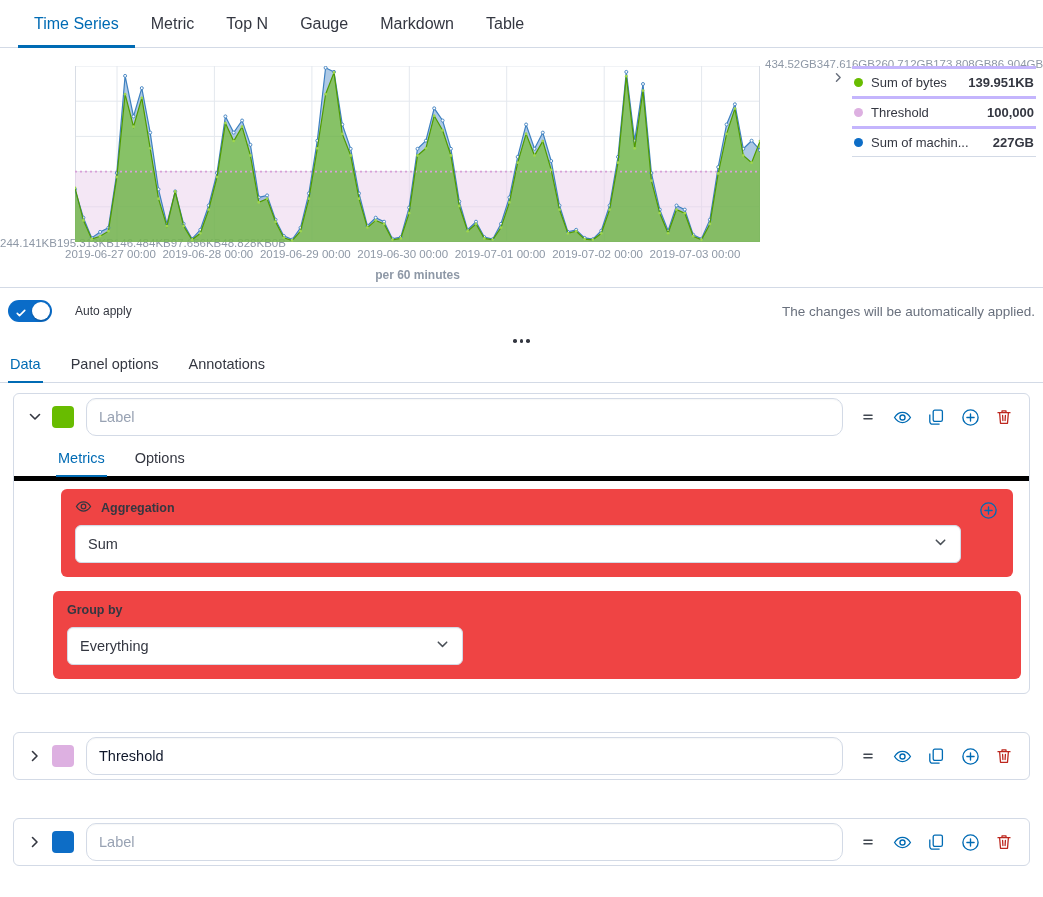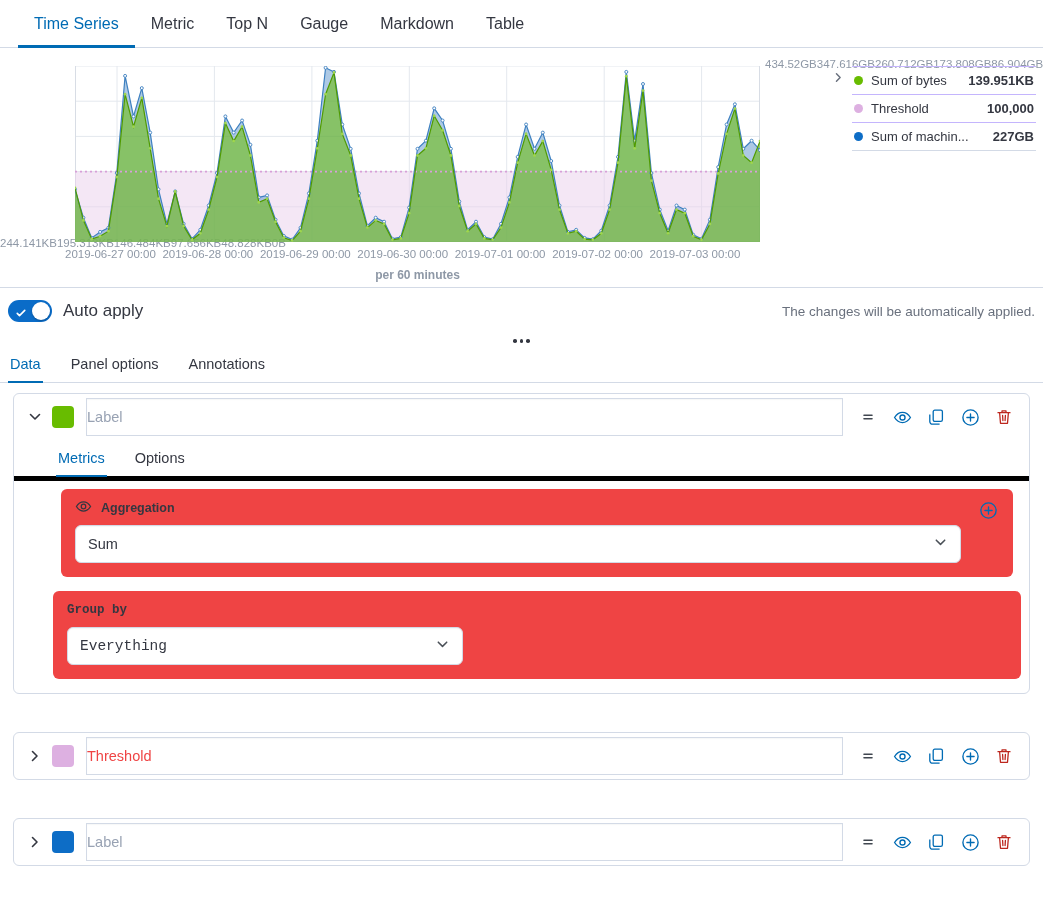--- a/index.html
+++ b/index.html
@@ -21,59 +21,59 @@
   .y-axis.left  { left:0; width:68px; align-items:flex-end; }
   .y-axis.right { left:765px; width:70px; align-items:flex-start; }
   .plot { position:absolute; left:75px; top:18px; width:685px; height:176px; }
   .x-labels { position:absolute; left:75px; top:200px; width:685px; height:14px; font-size:11.5px; color:#8E98A6; }
   .x-labels span { position:absolute; width:104px; text-align:left; white-space:nowrap; }
   .x-caption { position:absolute; left:75px; top:220px; width:685px; text-align:center;
                font-size:12px; font-weight:700; color:#8E98A6; }
   .legend-collapse { position:absolute; left:829px; top:22px; width:18px; height:18px; border:none; background:none;
                      padding:0; cursor:pointer; display:flex; align-items:center; justify-content:center; }
   .legend { position:absolute; left:852px; top:18px; width:184px; font-size:13px; }
-  .legend-row { display:flex; align-items:center; gap:8px; border-top:1px solid #c4b5fd; padding:6px 2px; cursor:pointer; }
+  .legend-row { display:flex; align-items:center; gap:8px; border-top:3px solid #c4b5fd; padding:6px 2px; cursor:pointer; }
   .legend-row:last-child { border-bottom:1px solid #D3DAE6; }
   .legend-dot { width:9px; height:9px; border-radius:50%; flex:0 0 auto; }
   .legend-label { flex:1; white-space:nowrap; overflow:hidden; }
   .legend-value { font-weight:700; }
   
   .autoapply-row { display:flex; align-items:center; height:46px; padding:0 8px; }
   .switch { position:relative; width:44px; height:22px; border-radius:11px; background:#0A6CC8; cursor:pointer; flex:0 0 auto; }
   .switch-knob { position:absolute; top:2px; right:2px; width:18px; height:18px; border-radius:50%; background:#fff;
                  box-shadow:0 1px 2px rgba(0,0,0,.25); }
   .switch-check { position:absolute; left:7px; top:5px; width:12px; height:12px; }
-  .switch-label { margin-left:11px; font-size:17px; }
+  .switch-label { margin-left:23px; font-size:12px; }
   .hint { margin-left:auto; color:#69707D; font-size:13.5px; }
   
   .resize-handle { height:14px; display:flex; align-items:center; justify-content:center; gap:3px; cursor:row-resize; }
   .resize-handle i { width:3.5px; height:3.5px; border-radius:50%; background:#343741; display:block; }
   
   .editor-tabs { display:flex; gap:26px; padding-left:8px; border-bottom:1px solid #D3DAE6; }
   .etab { font-size:14.5px; padding:8px 2px 9px; border-bottom:2.5px solid transparent; margin-bottom:-1px; cursor:pointer; }
   .etab.active { color:#006BB4; border-bottom-color:#006BB4; }
   
   .series-wrap { padding:10px 13px 0; }
   .card { border:1px solid #D3DAE6; border-radius:6px; background:#fff; margin-bottom:38px; }
   .card-head { display:flex; align-items:center; padding:4px 14px 4px 8px; min-height:46px; }
   .icon-btn { border:none; background:none; padding:0; width:22px; height:22px; display:flex; align-items:center;
               justify-content:center; cursor:pointer; flex:0 0 auto; }
   .chev { width:26px; }
   .swatch { width:22px; height:22px; border-radius:4px; border:none; margin:0 12px 0 4px; cursor:pointer; flex:0 0 auto; }
-  .series-input { flex:1; height:38px; border:1px solid #D3DAE6; border-radius:0; padding:0 0;
-                  font-size:14.5px; color:#ef4444; background:#fff; outline:none; margin-right:14px;
+  .series-input { flex:1; height:38px; border:1px solid #D3DAE6; border-radius:10px; padding:0 12px;
+                  font-size:14.5px; color:#0f172a; background:#fff; outline:none; margin-right:14px;
                   font-family:"Liberation Sans", sans-serif; box-shadow:inset 0 1px 1px rgba(69,90,100,.05); }
   .series-input::placeholder { color:#98A2B3; }
   .head-icons { display:flex; align-items:center; gap:12px; }
   .inner-tabs { display:flex; gap:26px; padding-left:42px; border-bottom:5px solid #000000; margin-top:2px; }
   .itab { font-size:14.5px; padding:8px 2px 9px; border-bottom:2.5px solid transparent; margin-bottom:-1px; cursor:pointer; }
   .itab.active { color:#006BB4; border-bottom-color:#006BB4; }
   .gray-sec { background:#ef4444; border-radius:6px; padding:10px 14px 14px; }
   .gray-sec.sec1 { margin:8px 16px 0 47px; }
-  .gray-sec.sec2 { margin:14px 8px 14px 39px;font-family:Liberation Mono, monospace; }
+  .gray-sec.sec2 { margin:14px 8px 14px 39px; }
   .sec-cols { display:flex; gap:12px; }
   .sec-col { flex:1; min-width:0; }
   .plus-col { flex:0 0 26px; display:flex; justify-content:flex-end; }
   .field-label { display:flex; align-items:center; gap:9px; font-size:12.5px; font-weight:700; margin-bottom:8px; height:18px; }
   .select { height:38px; background:#fff; border:1px solid #D3DAE6; border-radius:6px; display:flex; align-items:center;
             justify-content:space-between; padding:0 12px; font-size:14.5px; cursor:pointer;
             box-shadow:inset 0 1px 1px rgba(69,90,100,.05); }
   .combo-right { display:flex; align-items:center; gap:8px; }
   .gb-select { width:396px; }
 </style>

